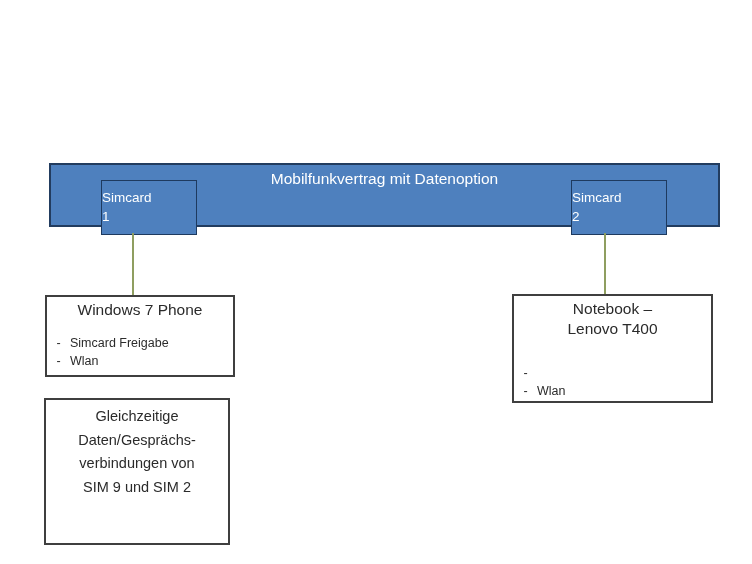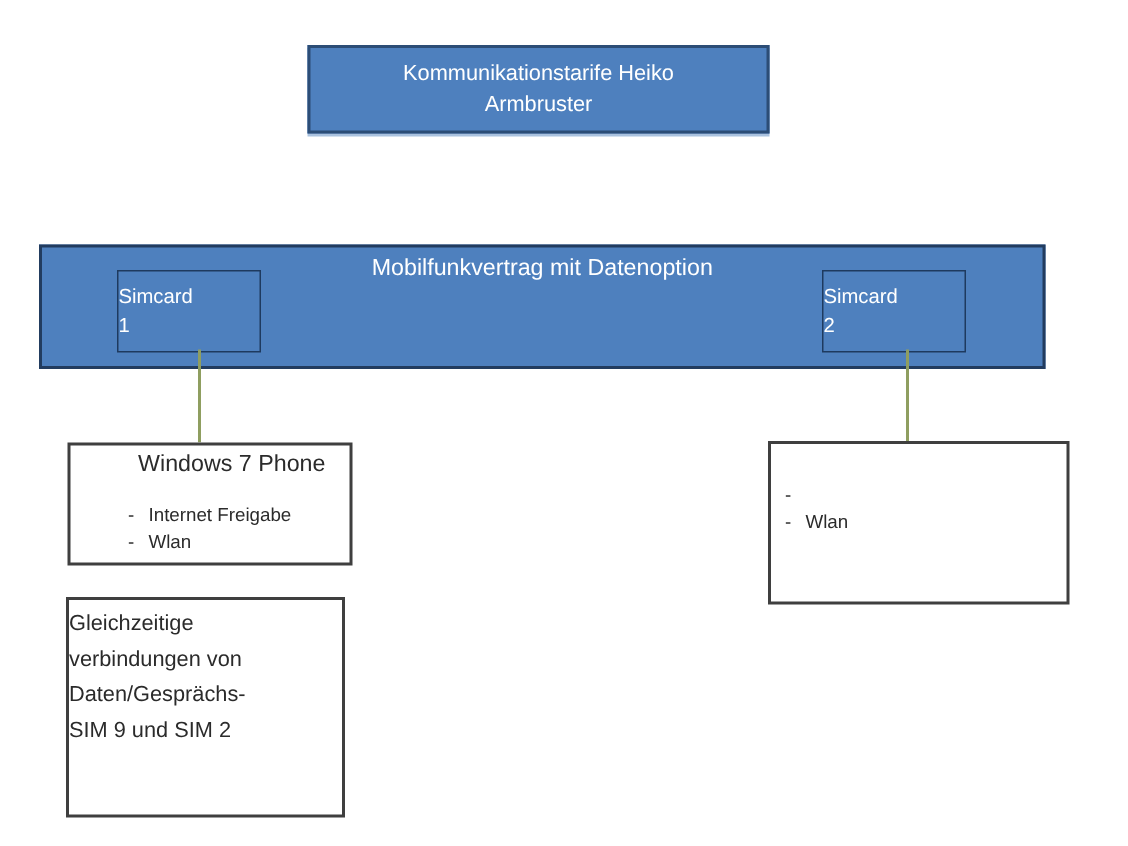--- a/index.html
+++ b/index.html
@@ -36,21 +36,21 @@
     left:205px;top:30px;width:308px;height:59px;
     border:2px solid var(--shape-border);
     box-shadow:0 2px 0 rgba(149,179,215,.8);
     text-align:center;
     font-size:14.5px;line-height:21px;
     padding-top:7px;
   }
 
   
   .banner{
-    left:26px;top:163px;width:671px;height:83px;
+    left:49px;top:163px;width:671px;height:64px;
     border:2px solid #223C5F;
   }
   .banner-title{
     position:absolute;left:0;right:0;top:4px;
     text-align:center;
     font-size:15.5px;line-height:19px;
   }
   .simcard{
     position:absolute;box-sizing:border-box;
     width:96px;height:55px;top:15px;
@@ -64,53 +64,49 @@
 
   
   .connector{
     position:absolute;width:2px;
     background:var(--connector);
   }
   .connector-left{left:132px;top:233px;height:62px;}
   .connector-right{left:604px;top:233px;height:61px;}
 
   
-  .phone-box{left:45px;top:295px;width:190px;height:82px;padding-left:29px;}
+  .phone-box{left:45px;top:295px;width:190px;height:82px;}
   .notebook-box{left:512px;top:294px;width:201px;height:109px;}
   .box-title{
     text-align:center;
     font-size:15.5px;line-height:20px;
     margin-top:3px;
   }
   .bullets{margin-top:15px;}
   .notebook-box .bullets{margin-top:26px;}
   .bullet-row{
     display:flex;
     font-size:12.5px;line-height:17.5px;
   }
   .dash{width:23px;text-align:center;flex:0 0 auto;}
   .btext{flex:1;}
 
   
   .note-box{
     left:44px;top:398px;width:186px;height:147px;
-    text-align:left;
+    text-align:center;
     font-size:14.5px;line-height:23.5px;
     padding-top:5px;
   }
 </style>
 </head>
 <body>
 
 <div class="canvas">
 
-  <div class="shape blue title-box">
-    <div>Kommunikationstarife Heiko</div>
-    <div>Armbruster</div>
-  </div>
 
   <div class="shape blue banner">
     <div class="banner-title">Mobilfunkvertrag mit Datenoption</div>
     <div class="simcard simcard-1 blue">
       <div>Simcard</div>
       <div>1</div>
     </div>
     <div class="simcard simcard-2 blue">
       <div>Simcard</div>
       <div>2</div>
@@ -118,41 +114,45 @@
   </div>
 
   <div class="connector connector-left"></div>
   <div class="connector connector-right"></div>
 
   <div class="shape white-box phone-box">
     <div class="box-title">Windows 7 Phone</div>
     <div class="bullets">
       <div class="bullet-row">
         <span class="dash">-</span>
-        <span class="btext">Internet Freigabe</span>
+        <span class="btext">Simcard Freigabe</span>
       </div>
       <div class="bullet-row">
         <span class="dash">-</span>
         <span class="btext">Wlan</span>
       </div>
     </div>
   </div>
 
   <div class="shape white-box notebook-box">
+    <div class="box-title">
+      <div>Notebook –</div>
+      <div>Lenovo T400</div>
+    </div>
     <div class="bullets">
       <div class="bullet-row">
         <span class="dash">-</span>
       </div>
       <div class="bullet-row">
         <span class="dash">-</span>
         <span class="btext">Wlan</span>
       </div>
     </div>
   </div>
 
   <div class="shape white-box note-box">
     <div>Gleichzeitige</div>
+    <div>Daten/Gesprächs-</div>
     <div>verbindungen von</div>
-    <div>Daten/Gesprächs-</div>
     <div>SIM 9 und SIM 2</div>
   </div>
 
 </div>
 
 </body></html>

